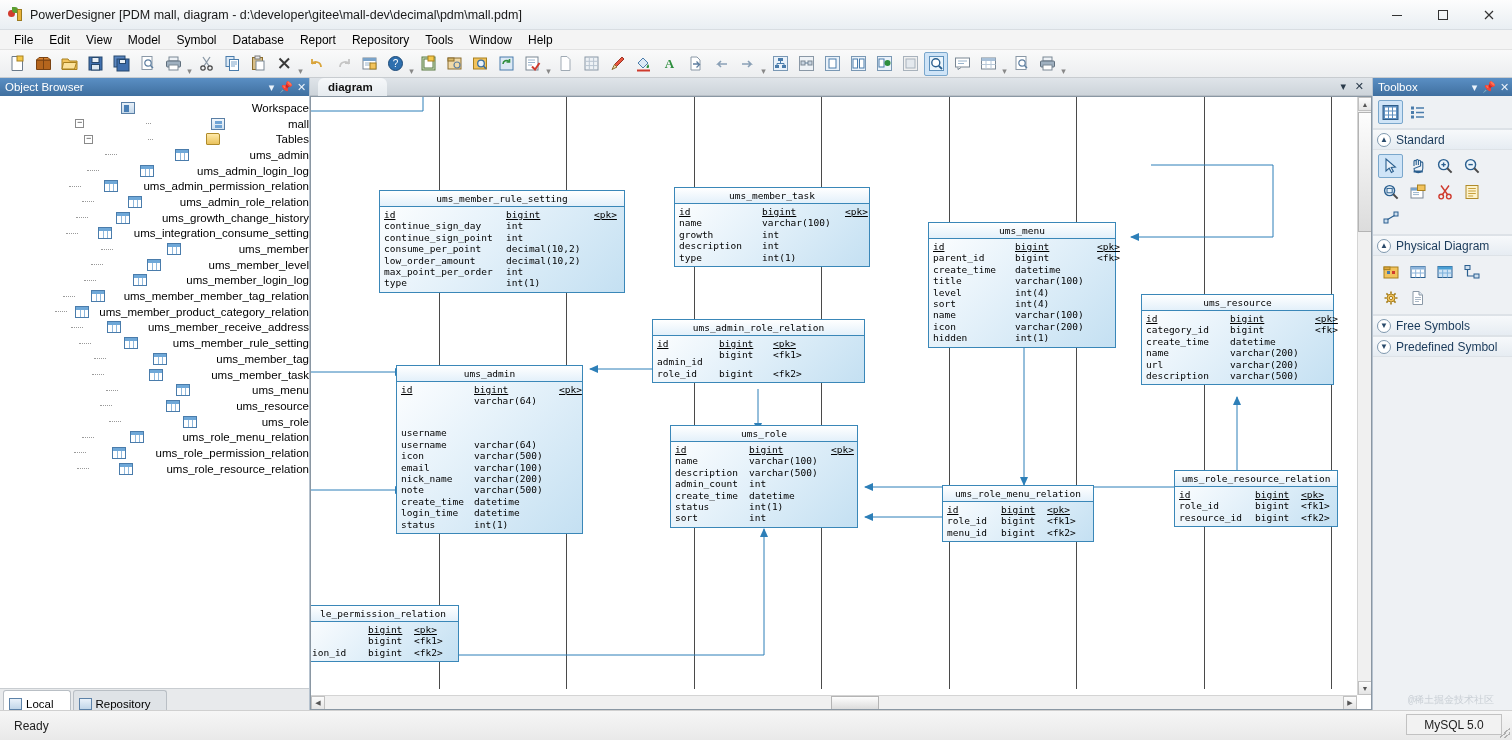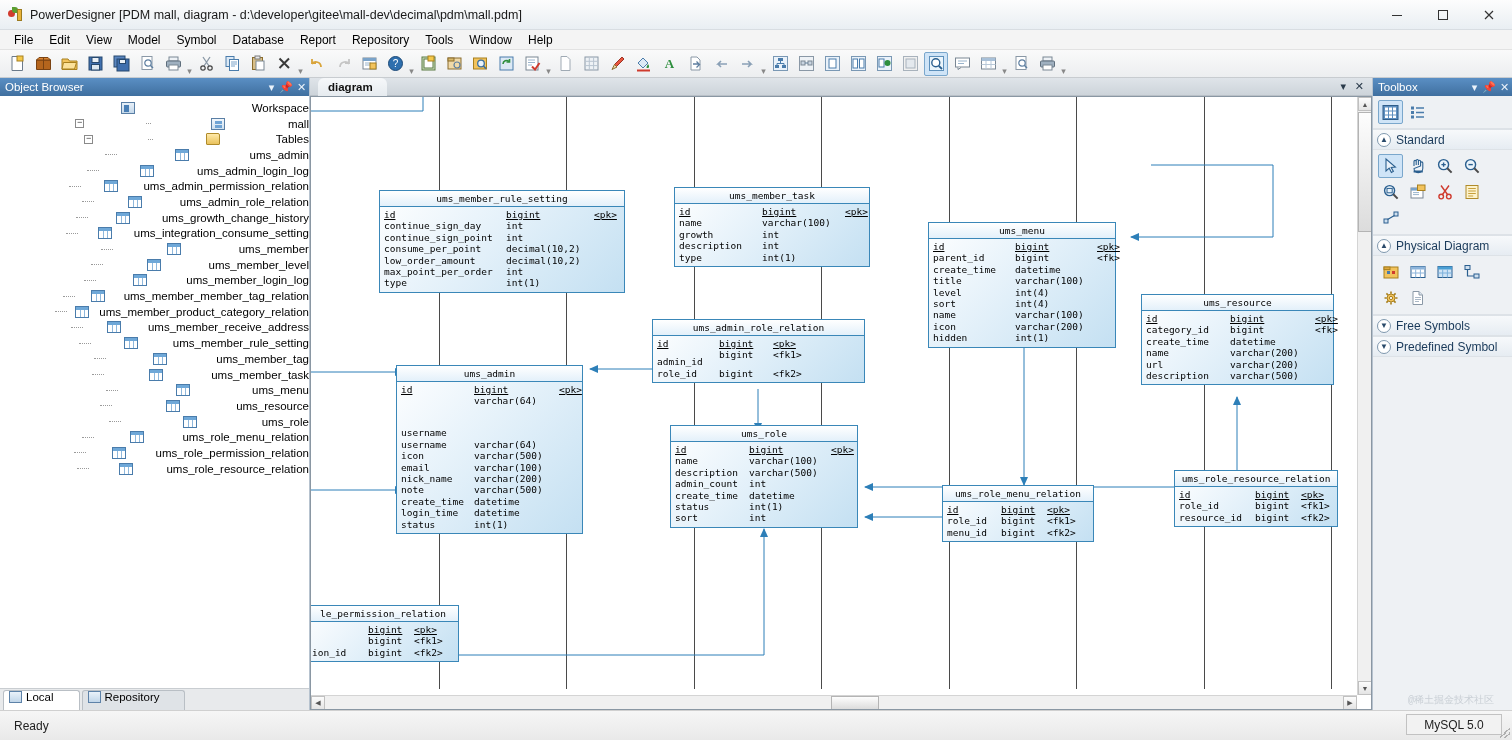--- a/index.html
+++ b/index.html
@@ -177,22 +177,22 @@
   .tdash {
     width: 12px; height: 1px; flex: none; margin-right: 1px;
     border-top: 1px dotted #9a9a9a;
   }
   #browser-tabs {
     height: 22px; display: flex; align-items: flex-end;
     background: #e8eaec; border-top: 1px solid #c9cdd1;
     padding-left: 3px;
   }
   .btab {
-    height: 20px; display: flex; align-items: flex-start;
-    padding: 0 25px 0 5px; font-size: 11.5px;
+    height: 20px; display: flex; align-items: flex-end;
+    padding: 0 16px 0 5px; font-size: 11.5px;
     border: 1px solid #b9bfc5; border-bottom: none;
     background: #dfe3e7; margin-right: 2px;
     border-radius: 3px 3px 0 0; color: #000;
   }
   .btab.active { background: #fff; }
   .btab .bico {
     width: 13px; height: 12px; margin-right: 4px;
     background: linear-gradient(to bottom,#eaf2fa,#c1d6e9);
     border: 1px solid #5d82a8; flex: none;
   }

